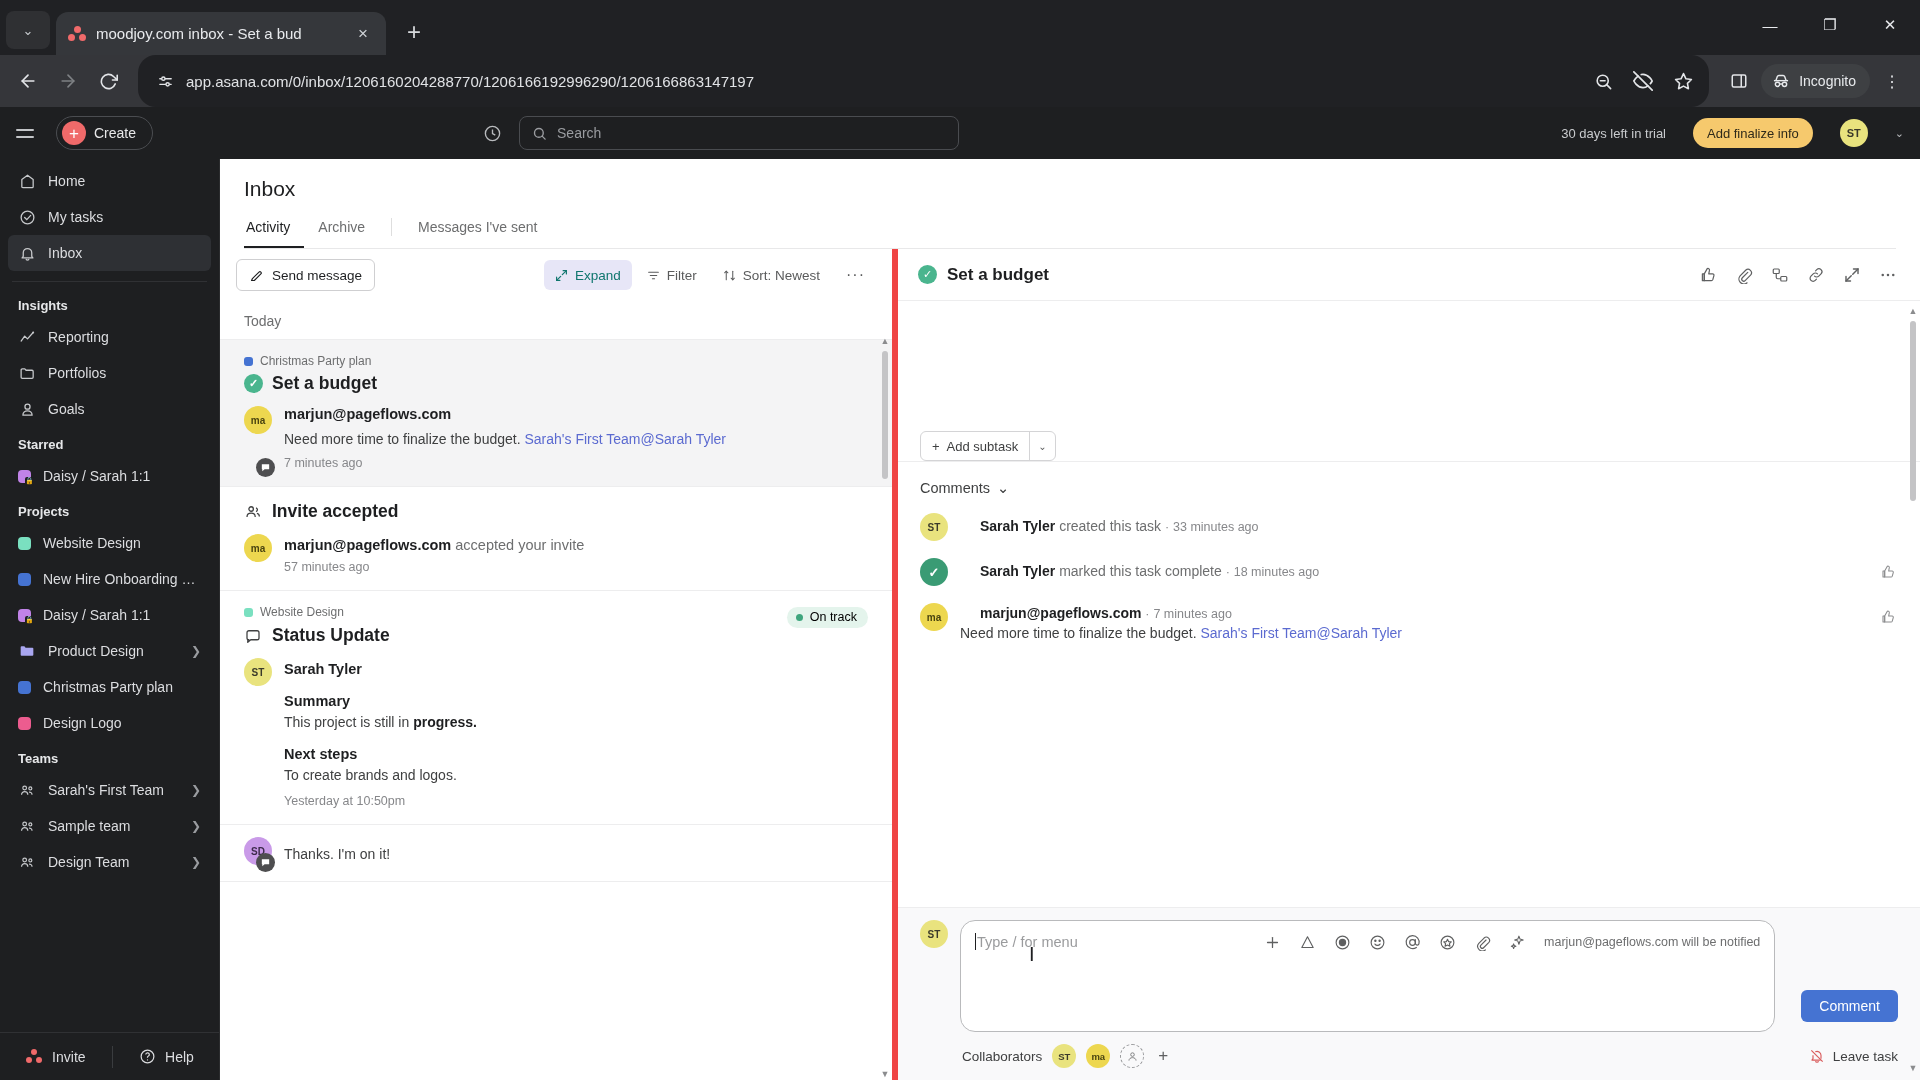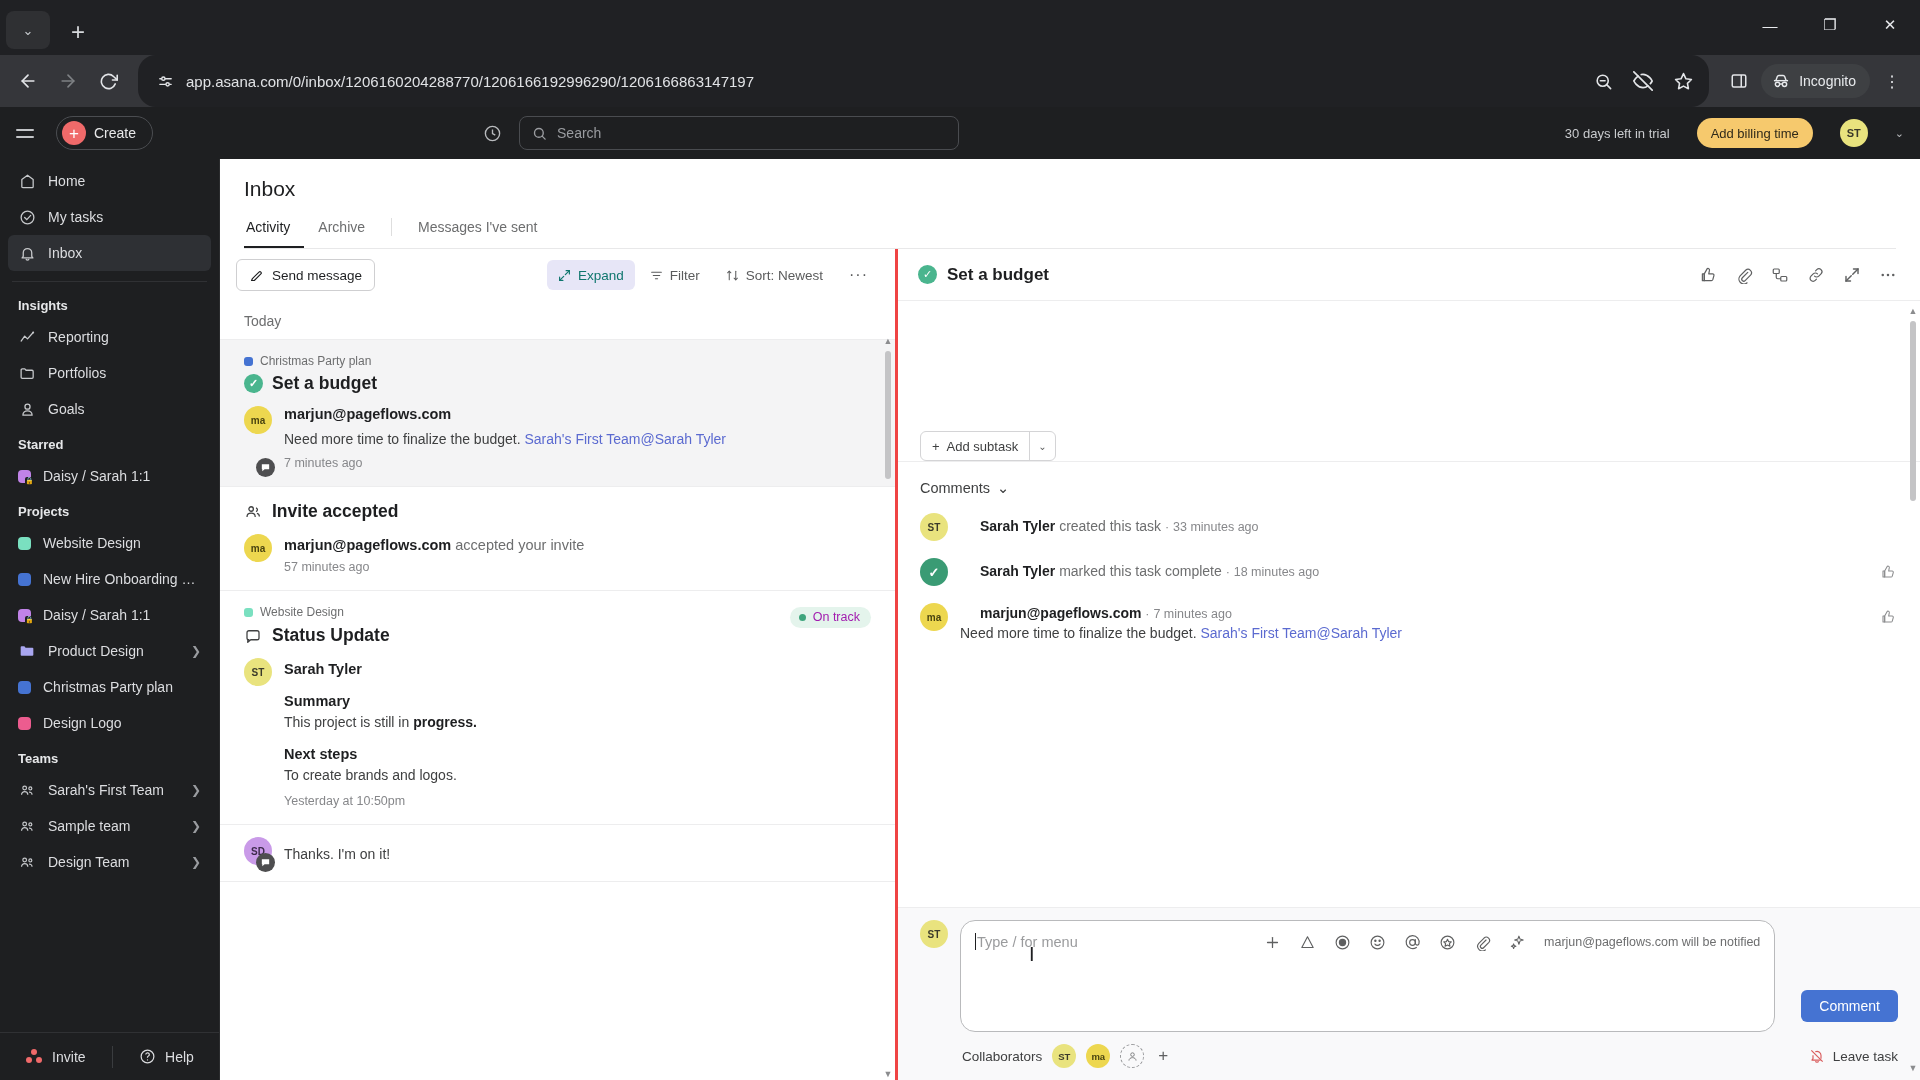--- a/index.html
+++ b/index.html
@@ -167,21 +167,21 @@
     border-bottom: 2px solid transparent; position: relative; top: 0;
   }
   .tab-item:first-child { padding-left: 2px; }
   .tab-item.active { color:#1e1f21; border-bottom-color:#1e1f21; }
   .tab-vsep { width:1px; height:18px; background:#dedede; margin: 0 12px 6px 12px; }
 
   .panes { flex: 1; display: flex; min-height: 0; }
 
   
   .list-pane { width: 678px; flex: 0 0 678px; display:flex; flex-direction:column; min-height:0;
-    border-right:3px solid #ef4444; position: relative; }
+    border-right:6px solid #ef4444; position: relative; }
   .list-toolbar {
     height: 52px; flex:0 0 52px; display:flex; align-items:center; padding: 0 16px 0 16px; gap: 8px;
   }
   .send-msg-btn {
     height: 32px; border:1px solid #cfcfd1; border-radius: 6px; display:flex; align-items:center;
     gap:8px; padding: 0 12px; font-size: 13.5px; color:#1e1f21; cursor:pointer; background:#fff;
   }
   .tb-right { margin-left:auto; display:flex; align-items:center; gap: 4px; }
   .pillbtn {
     height: 30px; display:flex; align-items:center; gap:7px; padding: 0 11px; border-radius: 6px;
@@ -209,21 +209,21 @@
     background:#4e4e50; color:#fff; display:flex; align-items:center; justify-content:center;
   }
   .cb-main { flex:1; min-width:0; }
   .cb-name { font-size: 14.5px; color:#1e1f21; font-weight: 700; }
   .cb-text { font-size: 14px; color:#3f4041; margin-top: 7px; line-height: 1.45; }
   .mention { color:#5b6ad0; }
   .cb-time { font-size: 12.5px; color:#86878a; margin-top: 7px; }
   .sec-title { display:flex; align-items:center; gap:10px; font-size:17.5px; color:#1e1f21; font-weight:600; }
   .status-badge {
     position:absolute; right: 24px; top: 16px; display:flex; align-items:center; gap: 7px;
-    background:#e4f4ec; color:#a21caf; font-size: 12.5px; border-radius: 12px; padding: 3px 11px 4px 9px;
+    background:#e4f4ec; color:#000000; font-size: 12.5px; border-radius: 12px; padding: 3px 11px 4px 9px;
   }
   .status-badge .sdot { width:7px; height:7px; border-radius:50%; background:#3ea57d; }
   .su-h { font-size:14.5px; color:#1e1f21; font-weight:700; margin-top: 16px; }
   .su-p { font-size:14px; color:#3f4041; margin-top: 5px; }
   .su-p b { font-weight: 700; color:#1e1f21; }
 
   .vscroll {
     position: absolute; right: 2px; width: 10px; background: transparent;
   }
   .vscroll .thumb { position:absolute; left:2px; width:6px; border-radius:3px; background:#c4c4c6; }
@@ -289,20 +289,29 @@
 </style>
 </head>
 <body>
 
 <div class="browser">
 
   <div class="tabstrip">
     <div class="tab-listbtn">
         <span>⌄</span>
       </div>
+    <div class="tab">
+      <span class="tab-favicon">
+          <i></i>
+          <i></i>
+          <i></i>
+        </span>
+      <span class="tab-title">moodjoy.com inbox - Set a bud</span>
+      <span class="tab-close">×</span>
+    </div>
     <div class="tab-new">+</div>
     <div class="win-ctrls">
       <div>—</div>
       <div>❐</div>
       <div>✕</div>
     </div>
   </div>
 
   <div class="toolbar">
     <div class="tb-icon">
@@ -395,21 +404,21 @@
       </div>
       <div class="search-box">
         <svg width="15" height="15" viewBox="0 0 24 24" fill="none" stroke="#9a9ca0" stroke-width="2.2" stroke-linecap="round">
             <circle cx="11" cy="11" r="7"></circle>
             <line x1="16.2" y1="16.2" x2="21" y2="21"></line>
           </svg>
         <span class="search-ph">Search</span>
       </div>
       <div class="top-right">
         <span class="trial-text">30 days left in trial</span>
-        <span class="billing-btn">Add billing time</span>
+        <span class="billing-btn">Add finalize info</span>
         <span class="avatar av-st" style="width:28px;height:28px;font-size:11px">ST</span>
         <span class="caret-dn">⌄</span>
       </div>
     </div>
 
     <div class="body-row">
 
       <div class="sidebar">
         <div class="sb-scroll">
 

